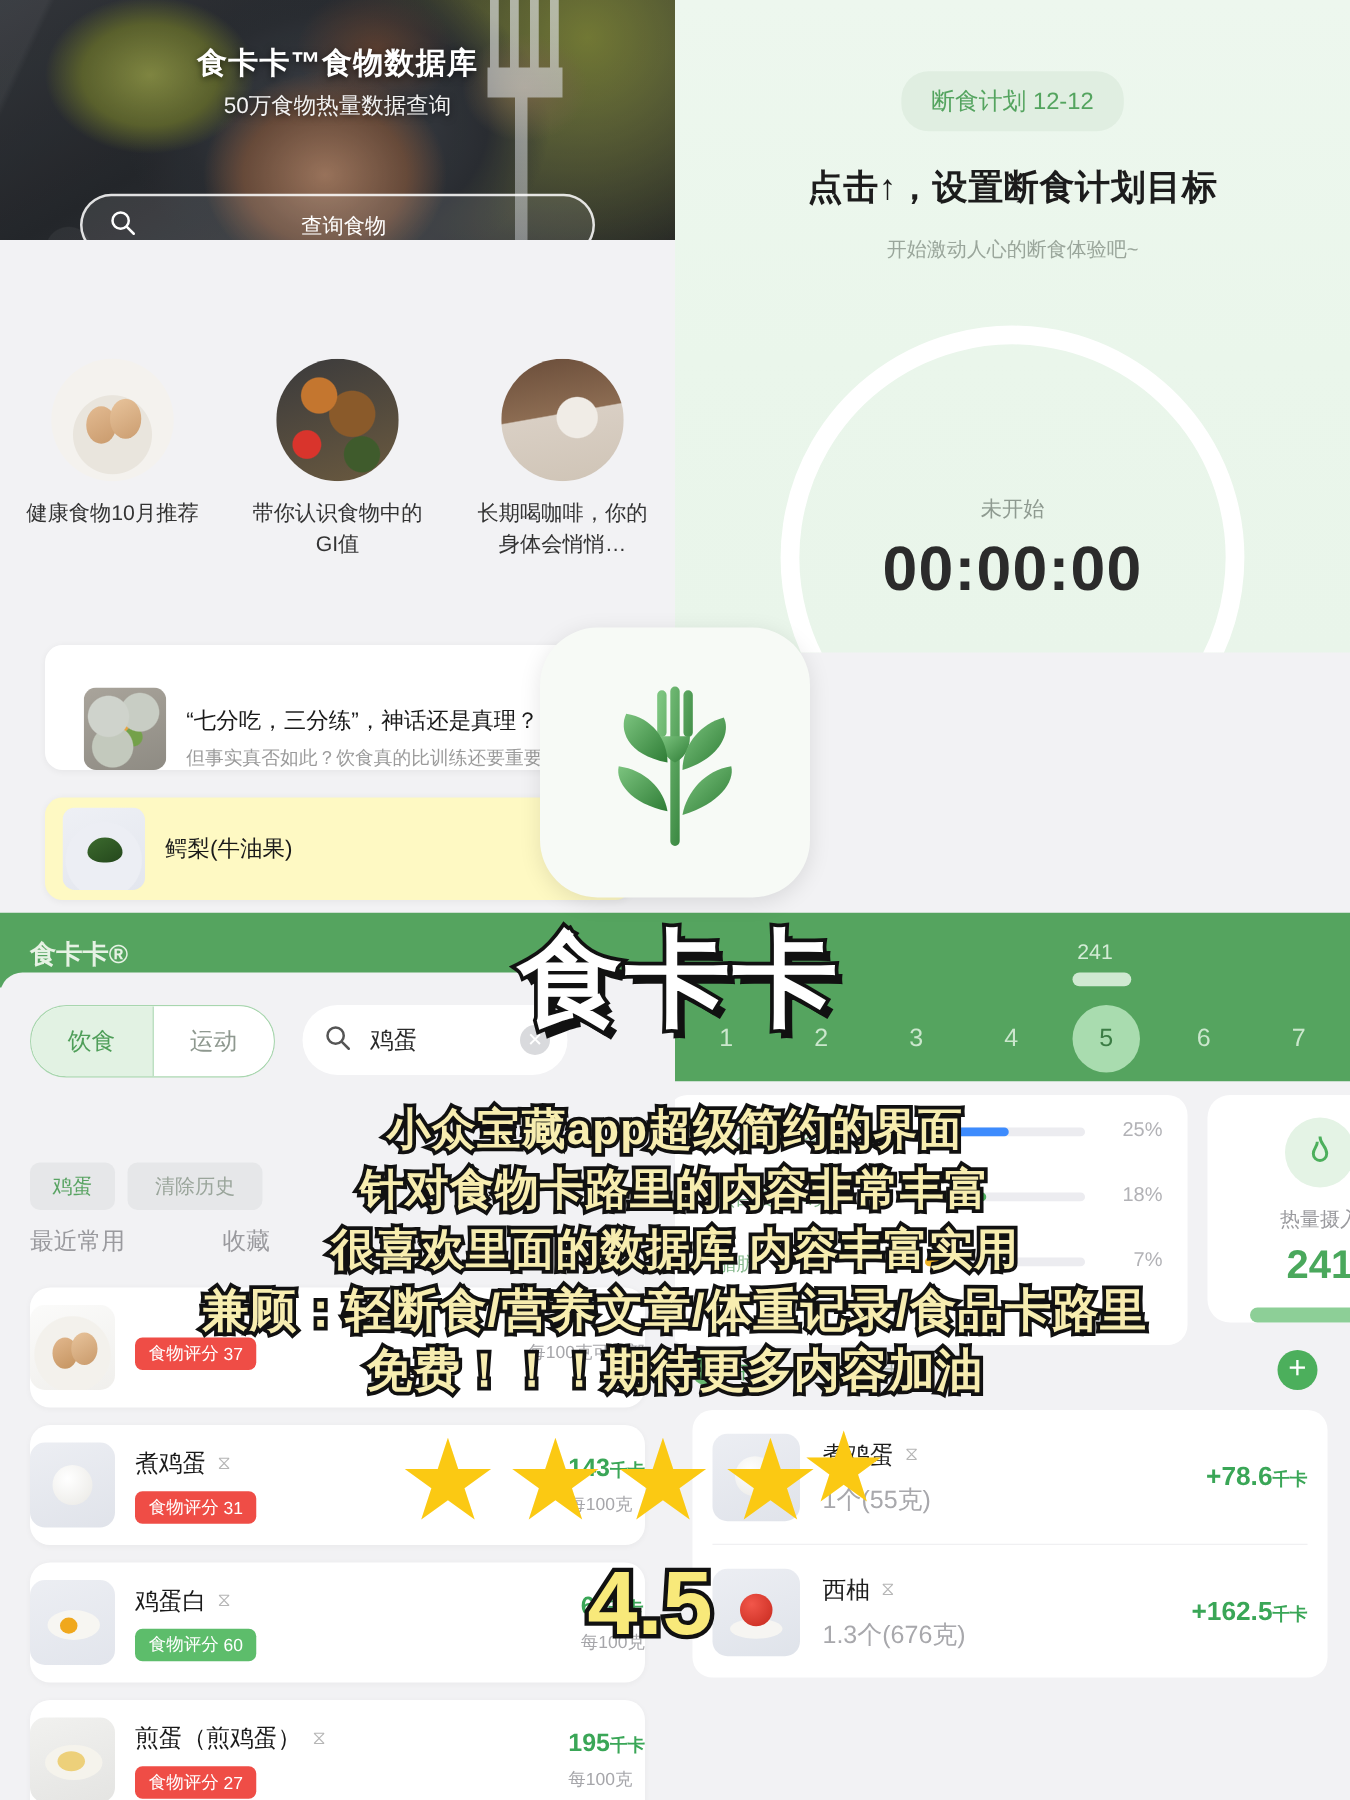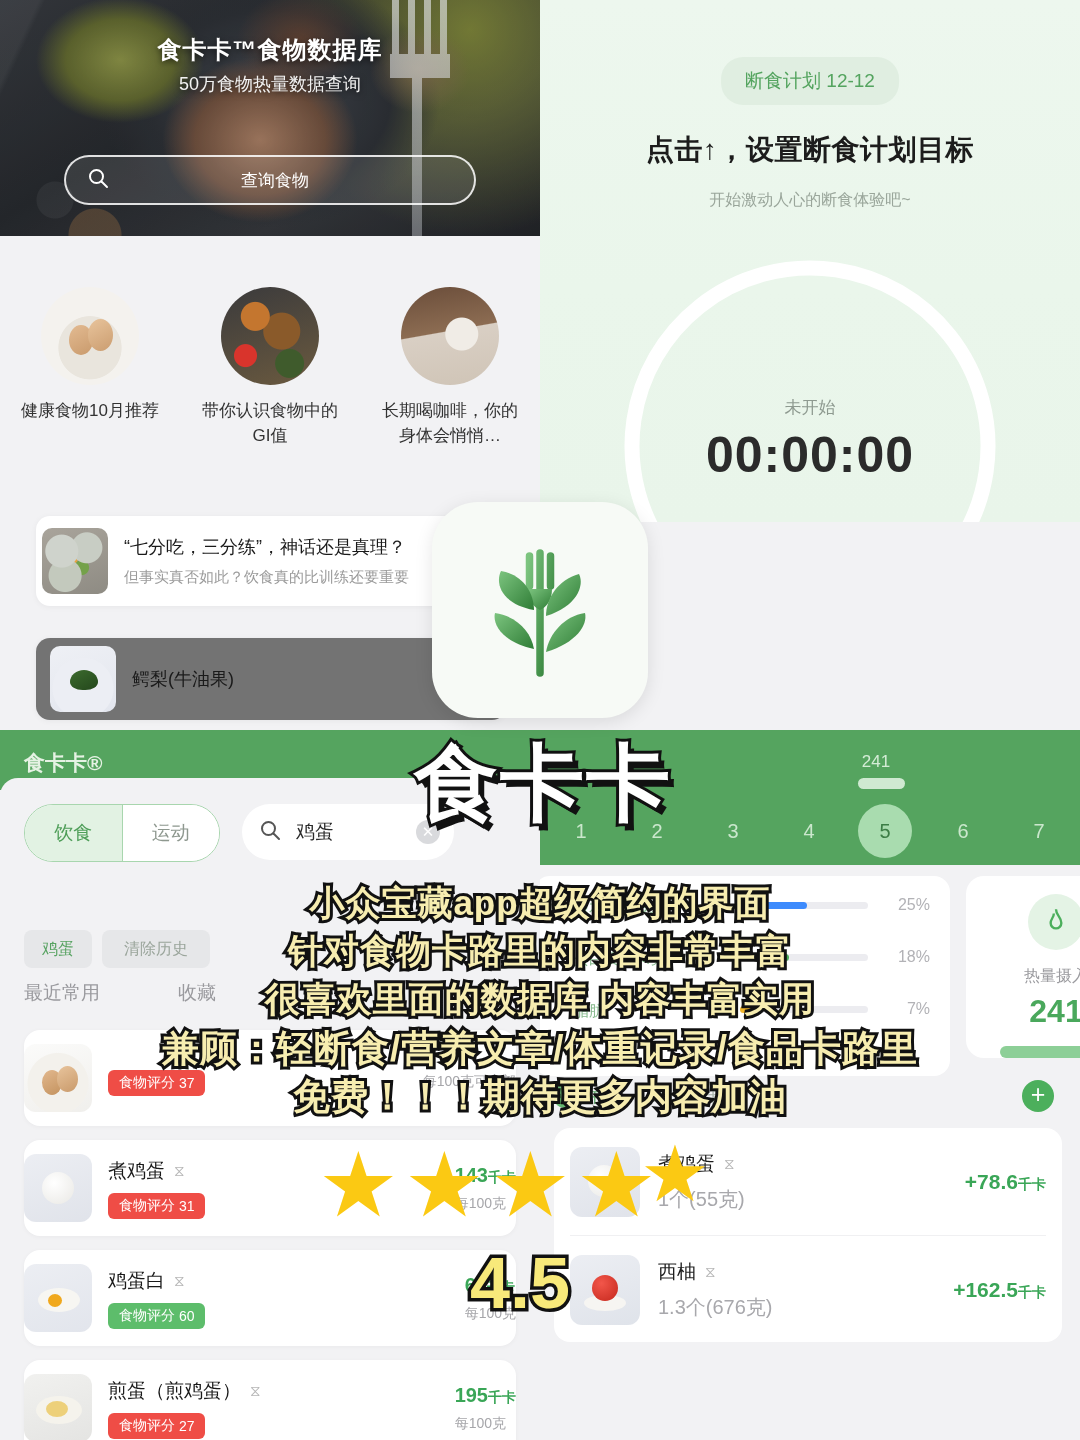--- a/index.html
+++ b/index.html
@@ -5,21 +5,21 @@
   * { margin:0; padding:0; box-sizing:border-box; }
   html,body { width:1080px; height:1440px; }
   body {
     font-family:"Liberation Sans","DejaVu Sans",sans-serif;
     background:#f2f2f4; position:relative; overflow:hidden;
   }
   .stage { position:absolute; inset:0; }
 
   
   .tl { position:absolute; left:0; top:0; width:540px; height:730px; background:#f2f2f4; overflow:hidden; }
-  .hero { position:absolute; left:0; top:0; width:540px; height:236px; overflow:hidden; }
+  .hero { position:absolute; left:0; top:0; width:540px; height:192px; overflow:hidden; }
   .hero-bg{ position:absolute; inset:0;
     background:
       radial-gradient(ellipse 120px 90px at 120px 60px, #9aa24f 0%, #6d7536 45%, rgba(60,60,50,0) 70%),
       radial-gradient(ellipse 90px 70px at 300px 40px, #6d4b3a 0%, rgba(60,50,40,0) 70%),
       radial-gradient(ellipse 70px 60px at 420px 70px, #8e7a55 0%, rgba(70,60,45,0) 72%),
       radial-gradient(ellipse 130px 110px at 260px 140px, #b98b6e 0%, #7d5a46 50%, rgba(60,50,45,0) 75%),
       radial-gradient(ellipse 200px 150px at 270px 100px, #4a4f57 0%, #32363c 60%, rgba(40,42,46,0) 85%),
       radial-gradient(circle at 470px 30px, #8a9240 0%, rgba(60,60,40,0) 40%),
       linear-gradient(150deg,#3c4046 0%,#2b2e33 40%,#3a3d42 70%,#26282c 100%);
   }
@@ -73,37 +73,37 @@
       radial-gradient(circle at 62% 45%,#8a5a2a 0 18px,transparent 19px),
       radial-gradient(circle at 25% 70%,#d9342c 0 11px,transparent 12px),
       radial-gradient(circle at 70% 78%,#3f5b2c 0 14px,transparent 15px),
       linear-gradient(160deg,#3a3a3c,#6b5a3f); }
   .c3-3 .circ{ background:
       radial-gradient(circle at 62% 48%,#f0ece6 0 16px,transparent 17px),
       linear-gradient(170deg,#6a4d3a 0%,#8c6c52 45%,#d9cfc4 46%,#cfc4b6 100%); }
   .c3 .cap{ margin-top:14px; width:152px; text-align:center; font-size:17px; color:#333;
     line-height:1.45; }
 
-  .art{ position:absolute; left:36px; top:516px; width:470px; height:90px;
-    background:#fff; border-radius:14px; display:flex; align-items:center; padding:0 6px;
+  .art{ position:absolute; left:36px; top:516px; width:470px; height:100px;
+    background:#fff; border-radius:14px; display:flex; align-items:flex-end; padding:0 31px;
     box-shadow:0 1px 6px rgba(0,0,0,.05); }
   .art .thumb{ width:66px; height:66px; border-radius:10px; flex:0 0 66px;
     background:
       radial-gradient(circle at 30% 35%,#cfd3cc 0 16px,transparent 17px),
       radial-gradient(circle at 68% 30%,#c8cdc4 0 15px,transparent 16px),
       radial-gradient(circle at 35% 72%,#c3c9bd 0 16px,transparent 17px),
       radial-gradient(circle at 45% 45%,#e8a23c 0 6px,transparent 7px),
       radial-gradient(circle at 60% 60%,#74a14a 0 7px,transparent 8px),
       linear-gradient(160deg,#a9a49b,#8e8b83); }
   .art .txt{ margin-left:16px; }
   .art .t1{ font-size:18px; color:#1a1a1a; }
   .art .t2{ font-size:15px; color:#9b9b9b; margin-top:9px; }
 
   .food-card{ position:absolute; left:36px; top:638px; width:470px; height:82px;
-    background:#737373; border-radius:14px; display:flex; align-items:center; padding:0 14px;
+    background:#fef9c3; border-radius:14px; display:flex; align-items:center; padding:0 14px;
     box-shadow:0 1px 6px rgba(0,0,0,.05); }
   .food-card .thumb{ width:66px; height:66px; border-radius:10px; flex:0 0 66px;
     background:radial-gradient(circle at 50% 64%,#eceef4 0 30px,transparent 31px),linear-gradient(160deg,#eef0f5,#e3e6ee); position:relative; }
   .food-card .thumb:after{ content:""; position:absolute; left:20px; top:24px; width:28px; height:20px;
     border-radius:50% 50% 45% 45%/60% 60% 40% 40%; background:linear-gradient(150deg,#3c6b2e,#24471c); }
   .food-card .t1{ margin-left:16px; font-size:18px; color:#1a1a1a; }
 
   
   .tr{ position:absolute; left:540px; top:0; width:540px; height:522px;
     background:linear-gradient(180deg,#edf7ee 0%,#eaf6eb 55%,#e9f5ea 100%); overflow:hidden; }

